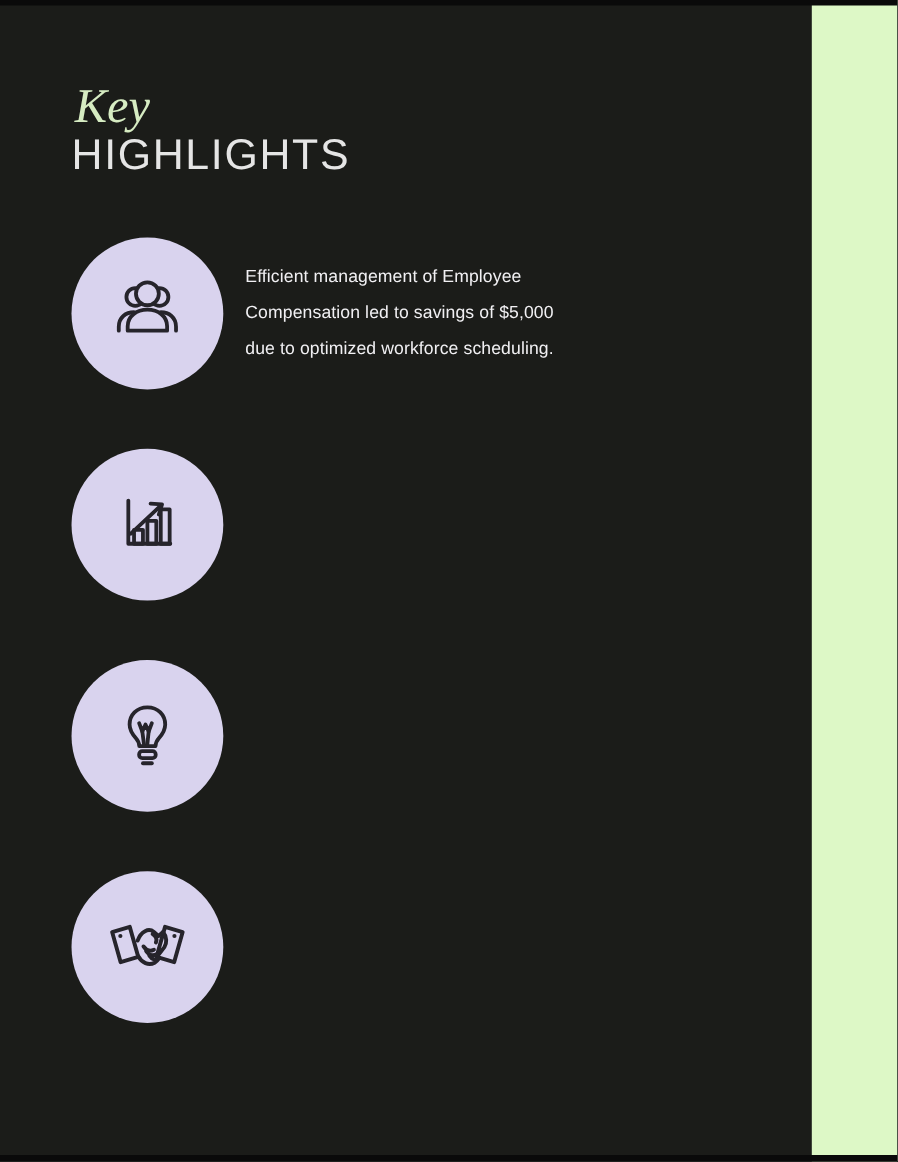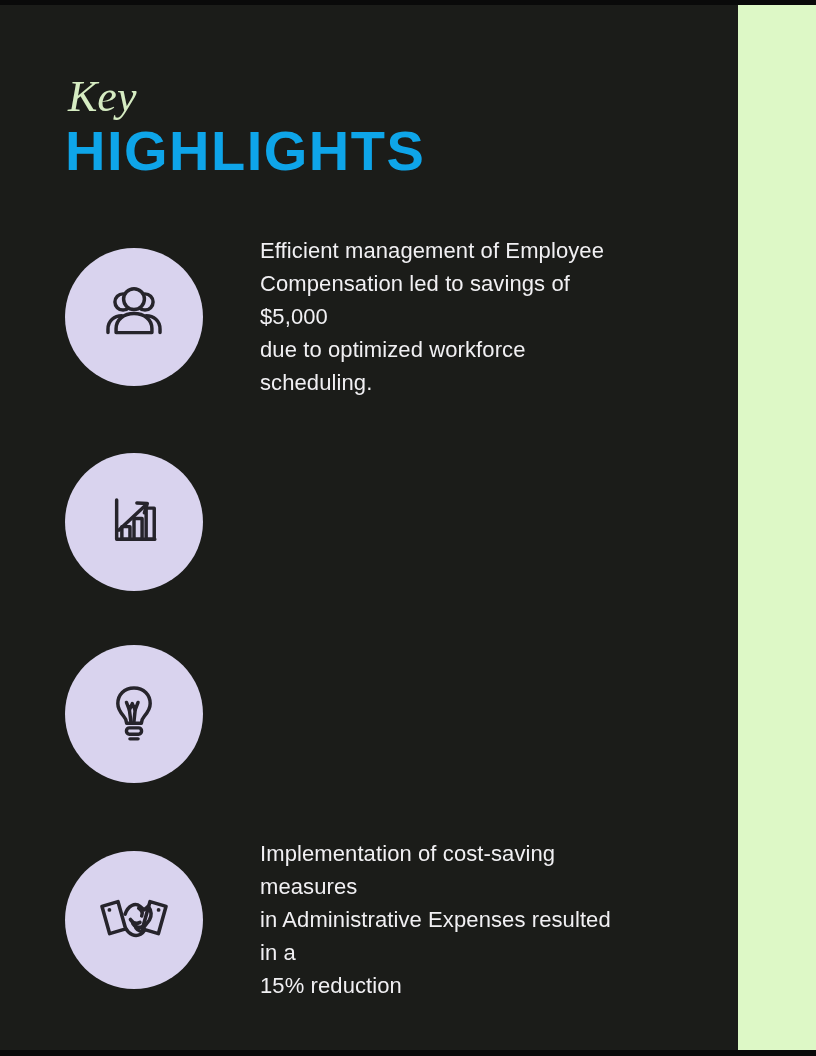--- a/index.html
+++ b/index.html
@@ -28,38 +28,38 @@
     padding: 74px 0 0 65px;
   }
   .eyebrow {
     font-family: "Liberation Serif", serif;
     font-style: italic;
     font-size: 44px; line-height: 1.04;
     color: #d6ecc2;
     margin: 0 0 0 3px;
   }
   .main-title {
-    font-size: 56px; font-weight: 700;
+    font-size: 39px; font-weight: 400;
     letter-spacing: 1.5px;
-    color: #0ea5e9;
+    color: #e5e5e5;
     line-height: 1.08;
     margin: 1px 0 0 0;
   }
   .items { margin-top: 53px; }
   .item { display: flex; align-items: center; margin-bottom: 54px; }
   .badge {
     flex: 0 0 138px;
     width: 138px; height: 138px;
     border-radius: 50%;
     background: #d9d3ee;
     display: flex; align-items: center; justify-content: center;
   }
   .item-text {
-    margin-left: 57px;
-    font-size: 22px; line-height: 33px;
+    margin-left: 20px;
+    font-size: 16px; line-height: 33px;
     color: #f1f0f3;
     white-space: pre-line;
     letter-spacing: 0.1px;
   }
   svg { display: block; }
 </style>
 </head>
 <body>
 
 <div class="page">
@@ -135,20 +135,17 @@
               <path d="M24.5,27 C27,20 33,17 37,20.5 L40.5,23.5 L44,20.5"></path>
               <path d="M44,20.5 C47,24 47,29 45,32 L40,38.5"></path>
               <path d="M25,39 C27.5,44 33,46.5 37.5,44 C40,42.5 41.5,40.5 40,38.5"></path>
               <path d="M36,22 c2.5,1.5 3.5,4 2.5,6.5"></path>
               <path d="M29,31.5 c2,3 5,4 8,2.5"></path>
               <path d="M31,35 c2,3 5,4 8,2.5"></path>
               <path d="M33.5,38.5 c2,3 5,4 7.5,2"></path>
             </g>
           </svg>
         </div>
-        <div class="item-text">Implementation of cost-saving measures
-in Administrative Expenses resulted in a
-15% reduction</div>
       </div>
 
     </div>
   </div>
 </div>
 
 </body></html>

